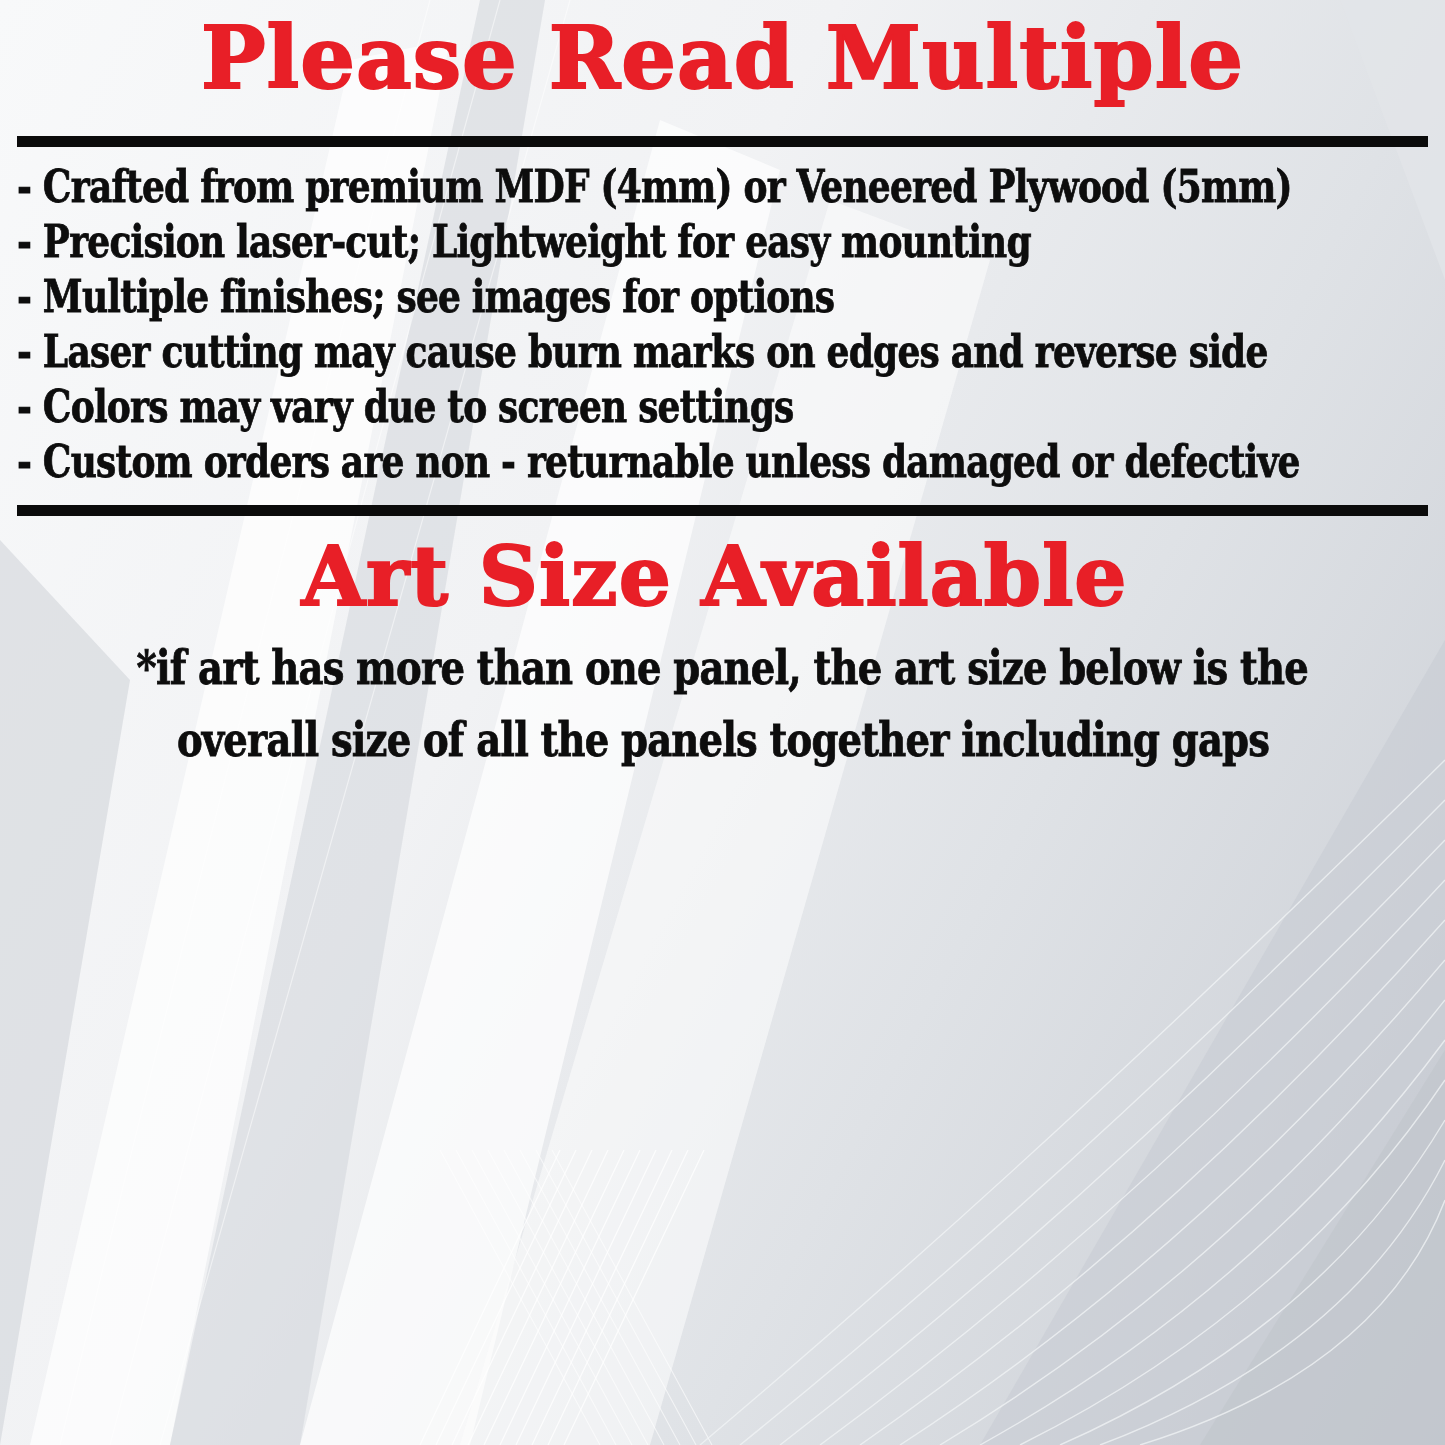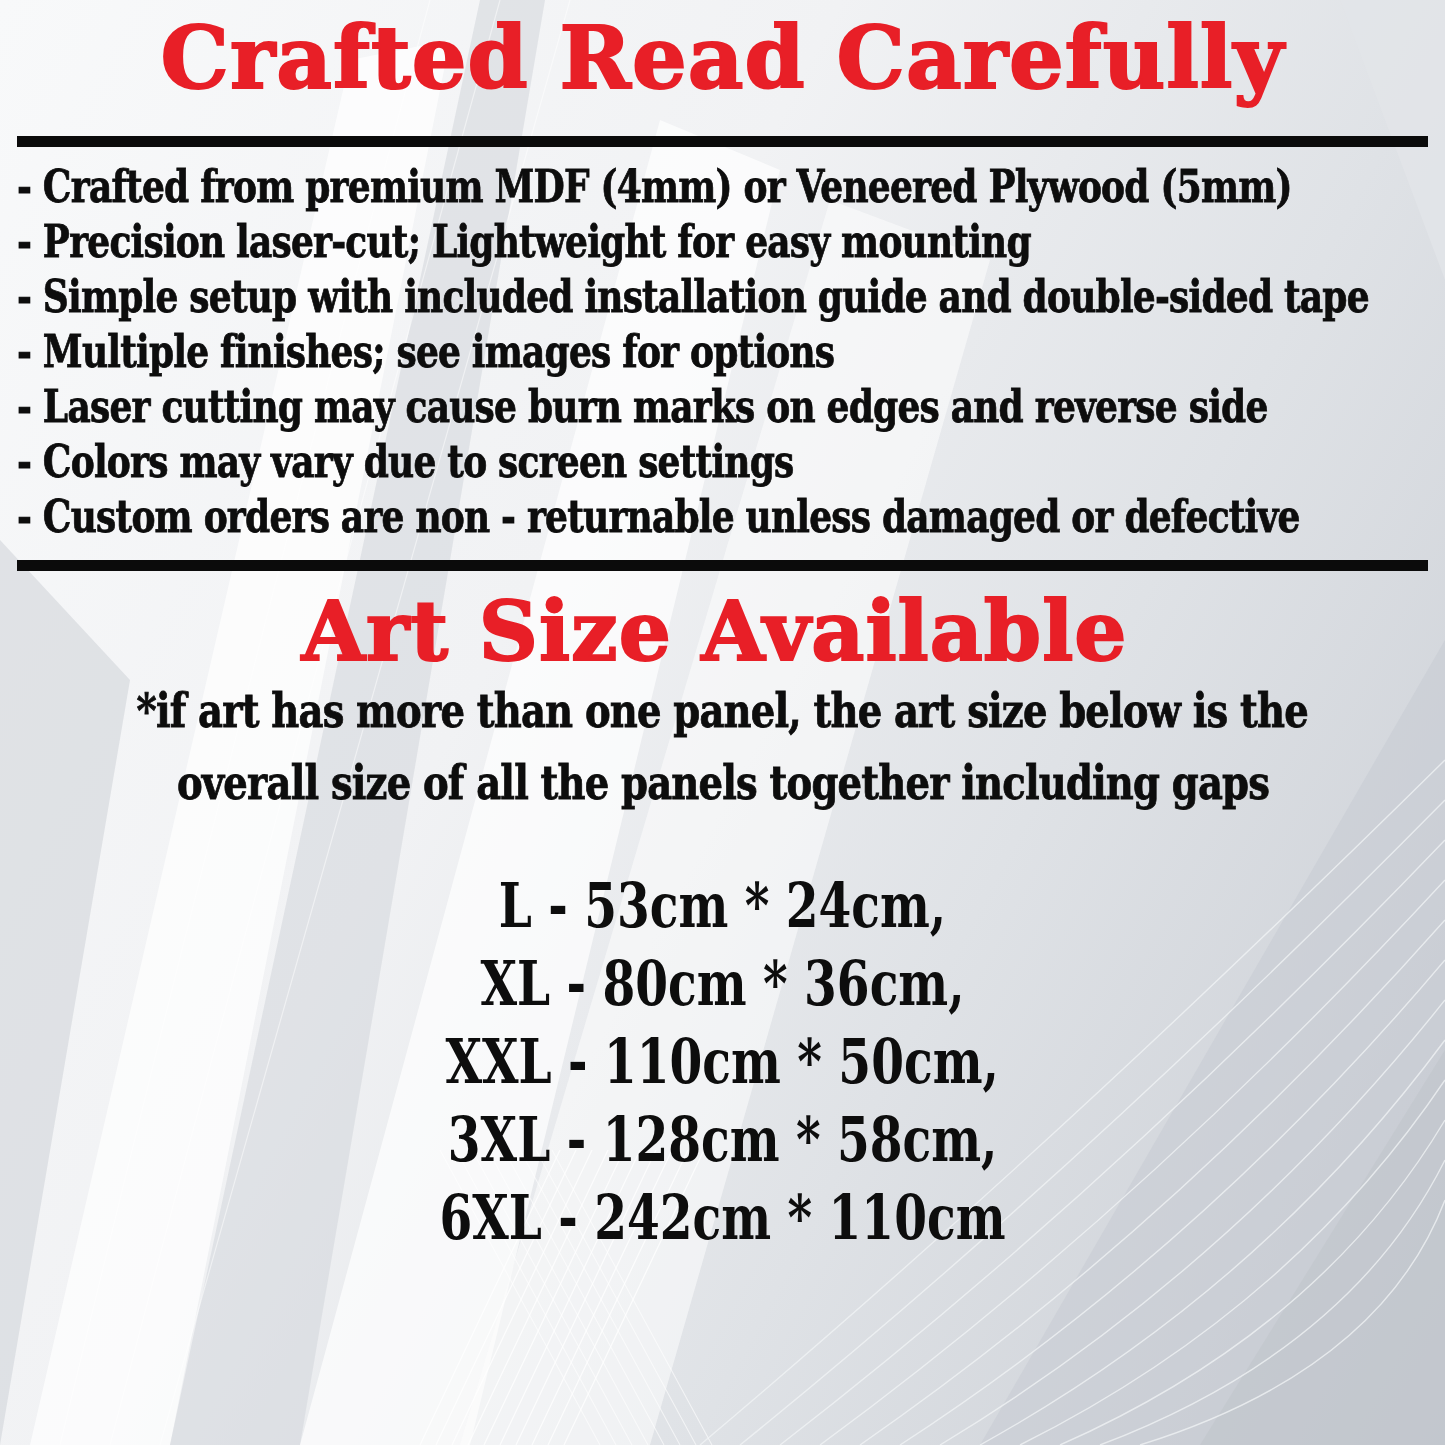--- a/index.html
+++ b/index.html
@@ -49,21 +49,21 @@
   }
   ul.notice-list li .cond{
     display:inline-block;
     font-size:45px;font-weight:bold;
     letter-spacing:-1px;
     transform:scaleX(0.80);
     transform-origin:0 50%;
     -webkit-text-stroke:0.8px var(--ink);
   }
 
-  .note{text-align:center;}
+  .note{margin-top:12px;text-align:center;}
   .note-line{height:72px;line-height:72px;white-space:nowrap;}
   .note-line .cond-c{
     display:inline-block;
     font-size:47px;font-weight:bold;
     letter-spacing:-1px;
     transform:scaleX(0.82);
     transform-origin:50% 50%;
     -webkit-text-stroke:0.8px var(--ink);
   }
 
@@ -96,45 +96,37 @@
     <path fill="none" stroke="#ffffff" stroke-width="1.3" opacity="0.75" d="M420,1445 L560,1150 M436,1445 L576,1150 M452,1445 L592,1150 M468,1445 L608,1150 M484,1445 L624,1150 M500,1445 L640,1150 M516,1445 L656,1150 M532,1445 L672,1150 M548,1445 L688,1150 M564,1445 L704,1150"></path>
     <path fill="none" stroke="#ffffff" stroke-width="1.1" opacity="0.6" d="M600,1445 L440,1150 M616,1445 L456,1150 M632,1445 L472,1150 M648,1445 L488,1150 M664,1445 L504,1150 M680,1445 L520,1150 M696,1445 L536,1150 M712,1445 L552,1150"></path>
 
     <path fill="none" stroke="#f2f4f6" stroke-width="1.4" opacity="0.75" d="M700,1445 Q1050,1150 1445,760 M740,1445 Q1080,1170 1445,800 M780,1445 Q1110,1190 1445,840 M820,1445 Q1140,1210 1445,880 M860,1445 Q1170,1230 1445,920 M900,1445 Q1200,1250 1445,960 M940,1445 Q1230,1270 1445,1000 M980,1445 Q1260,1290 1445,1040 M1020,1445 Q1290,1310 1445,1080 M1060,1445 Q1320,1330 1445,1120 M1100,1445 Q1350,1350 1445,1160 M1140,1445 Q1380,1370 1445,1200"></path>
 
     <path fill="none" stroke="#ffffff" stroke-width="1.2" opacity="0.5" d="M60,1445 Q240,700 430,0 M110,1445 Q300,720 500,0 M160,1445 Q360,740 570,0"></path>
   </svg>
 
   <div class="content">
 
-    <h1 class="red-title">Crafted Read Carefully</h1>
+    <h1 class="red-title">Please Read Multiple</h1>
 
     <div class="rule rule-top"></div>
 
     <ul class="notice-list">
       <li><span class="cond">- Crafted from premium MDF (4mm) or Veneered Plywood (5mm)</span></li>
       <li><span class="cond">- Precision laser-cut; Lightweight for easy mounting</span></li>
-      <li><span class="cond">- Simple setup with included installation guide and double-sided tape</span></li>
       <li><span class="cond">- Multiple finishes; see images for options</span></li>
       <li><span class="cond">- Laser cutting may cause burn marks on edges and reverse side</span></li>
       <li><span class="cond">- Colors may vary due to screen settings</span></li>
       <li><span class="cond">- Custom orders are non - returnable unless damaged or defective</span></li>
     </ul>
 
     <div class="rule rule-mid"></div>
 
     <h2 class="red-title">Art Size Available</h2>
 
     <div class="note">
       <div class="note-line"><span class="cond-c">*if art has more than one panel, the art size below is the</span></div>
       <div class="note-line"><span class="cond-c">overall size of all the panels together including gaps</span></div>
     </div>
 
-    <div class="sizes">
-      <div class="size-line"><span class="cond-c">L - 53cm * 24cm,</span></div>
-      <div class="size-line"><span class="cond-c">XL - 80cm * 36cm,</span></div>
-      <div class="size-line"><span class="cond-c">XXL - 110cm * 50cm,</span></div>
-      <div class="size-line"><span class="cond-c">3XL - 128cm * 58cm,</span></div>
-      <div class="size-line"><span class="cond-c">6XL - 242cm * 110cm</span></div>
-    </div>
 
   </div>
 </div>
 
 </body></html>

